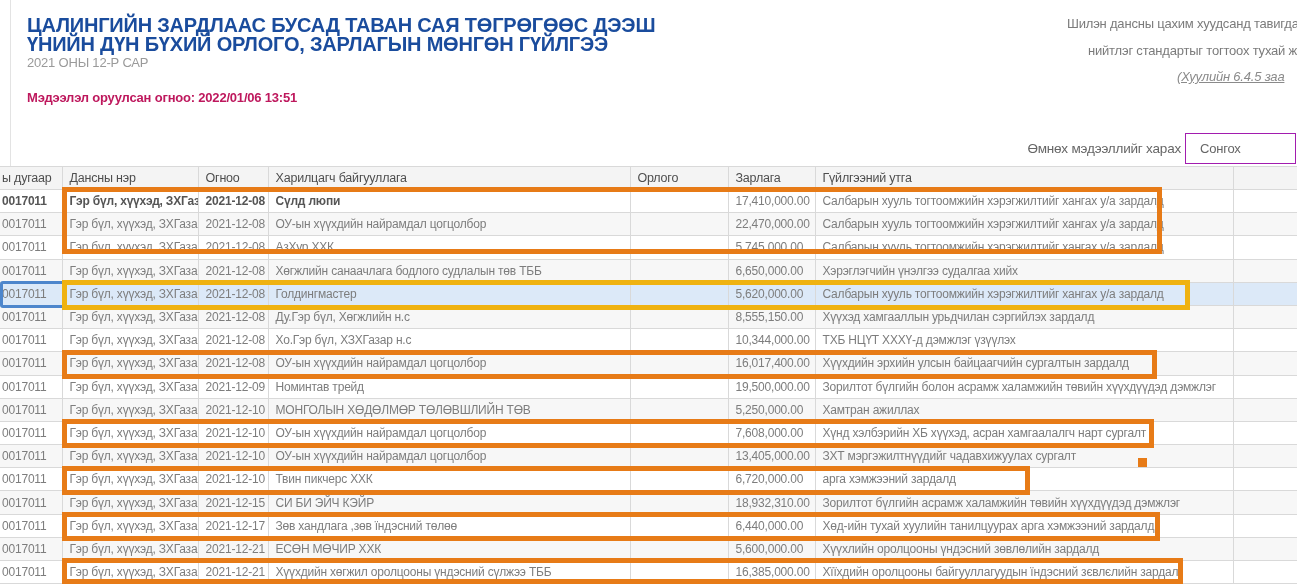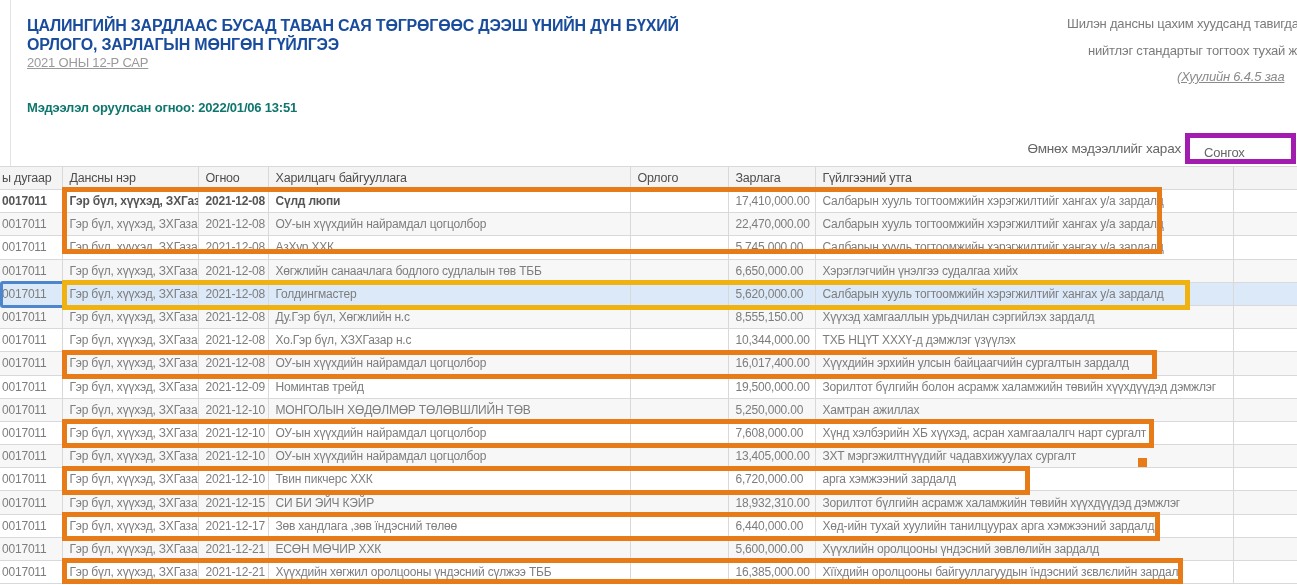--- a/index.html
+++ b/index.html
@@ -3,35 +3,35 @@
 <meta charset="utf-8">
 <style>
   * { margin:0; padding:0; box-sizing:border-box; }
   html,body { width:1297px; height:585px; overflow:hidden; background:#fff;
               font-family:"Liberation Sans", sans-serif; }
   body { position:relative; }
 
   
   .left-divider { position:absolute; left:10px; top:0; width:1px; height:166px; background:#e3e3e3; }
   .page-title { position:absolute; left:27px; top:16px; width:680px;
-                font-size:16px; font-weight:bold; color:#1a4c9d; line-height:19px;
+                font-size:20px; font-weight:bold; color:#1a4c9d; line-height:19px;
                 letter-spacing:-0.2px; text-transform:uppercase; }
-  .page-subtitle { position:absolute; left:27px; top:55px; font-size:13px; color:#9a9a9a; letter-spacing:-0.2px;text-decoration:underline; }
-  .page-meta { position:absolute; left:27px; top:100px; font-size:13px; font-weight:bold;
-               color:#0f766e; letter-spacing:-0.2px; }
+  .page-subtitle { position:absolute; left:27px; top:55px; font-size:13px; color:#9a9a9a; letter-spacing:-0.2px; }
+  .page-meta { position:absolute; left:27px; top:90px; font-size:13px; font-weight:bold;
+               color:#be185d; letter-spacing:-0.2px; }
 
   .note { position:absolute; white-space:nowrap; font-size:13px; color:#7b7b7b; letter-spacing:-0.2px; }
   .note-1 { left:1067px; top:16px; }
   .note-2 { left:1088px; top:43px; }
   .note-3 { left:1177px; top:69px; font-style:italic; color:#8a8a8a;text-decoration:underline; }
 
   .prev-label { position:absolute; top:141px; right:116px; font-size:13.5px; color:#666;
                 letter-spacing:-0.2px; white-space:nowrap;text-align:right; }
   .select-box { position:absolute; left:1185px; top:133px; width:111px; height:31px;
-                background:#fff; border:5px solid #a21caf; font-size:13px; color:#666;
+                background:#fff; border:1px solid #a21caf; font-size:13px; color:#666;
                 line-height:29px; padding-left:14px; letter-spacing:-0.2px; }
 
   
   table.data { position:absolute; left:0; top:166px; width:1297px;
                border-collapse:collapse; table-layout:fixed; }
   table.data th, table.data td {
     border:1px solid #d9d9d9; font-weight:normal; text-align:left;
     font-size:12px; color:#7d7d7d; letter-spacing:-0.2px;
     white-space:nowrap; overflow:hidden; padding:0 0 0 7px; }
   table.data th { height:23px; background:#f4f4f4; color:#4e4e4e; font-size:12.5px; }

